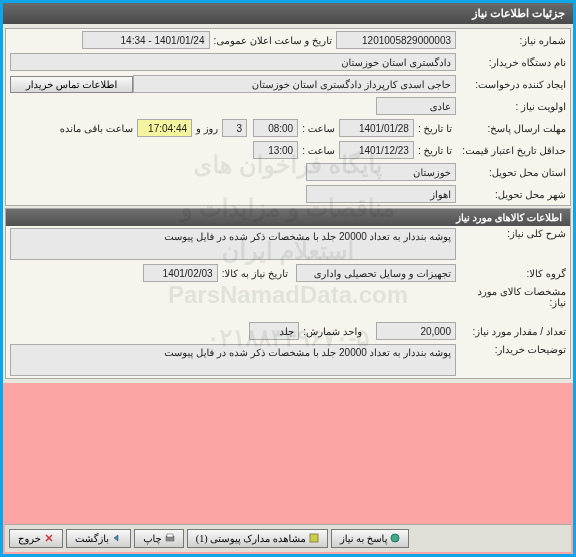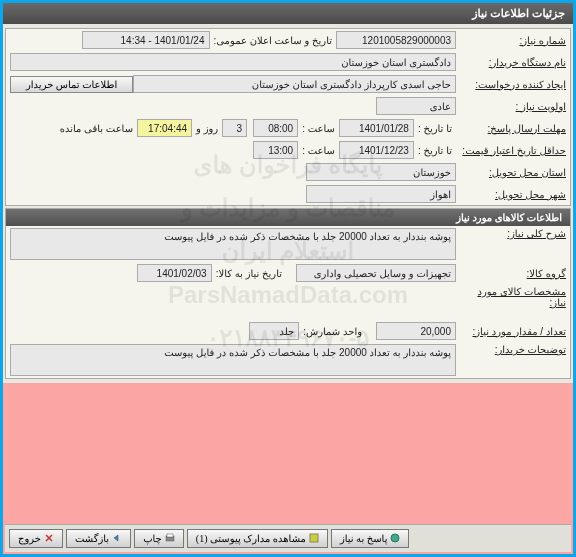--- a/index.html
+++ b/index.html
@@ -61,21 +61,20 @@
   align-items: center;
   padding: 2px 4px;
   min-height: 22px;
 }
 .label {
   width: 110px;
   text-align: right;
   padding-left: 4px;
   font-size: 10px;
   color: #222;
-  text-decoration: underline;
 }
 .label-sm {
   padding: 0 4px;
   font-size: 10px;
   color: #222;
 }
 .input-ro {
   background: #e8e8e8;
   border: 1px solid #aaa;
   padding: 2px 4px;
@@ -182,21 +181,21 @@
 
     <div class="section">
       <div class="section-header">اطلاعات کالاهای مورد نیاز</div>
       <div class="row" style="align-items:flex-start">
         <span class="label">شرح کلی نیاز:</span>
         <span class="input-ro" style="flex:1;height:32px;align-items:flex-start">پوشه بنددار به تعداد 20000 جلد با مشخصات ذکر شده در فایل پیوست</span>
       </div>
       <div class="row">
         <span class="label">گروه کالا:</span>
         <span class="input-ro" style="width:160px">تجهیزات و وسایل تحصیلی واداری</span>
-        <span class="label-sm" style="margin-right:10px">تاریخ نیاز به کالا:</span>
+        <span class="label-sm" style="margin-right:4px">تاریخ نیاز به کالا:</span>
         <span class="input-ro" style="width:75px">1401/02/03</span>
       </div>
       <div class="row" style="align-items:flex-start;min-height:36px">
         <span class="label">مشخصات کالای مورد نیاز:</span>
       </div>
       <div class="row">
         <span class="label">تعداد / مقدار مورد نیاز:</span>
         <span class="input-ro" style="width:80px;direction:ltr;justify-content:flex-end">20,000</span>
         <span class="label-sm" style="margin-right:10px">واحد شمارش:</span>
         <span class="input-ro" style="width:50px">جلد</span>

